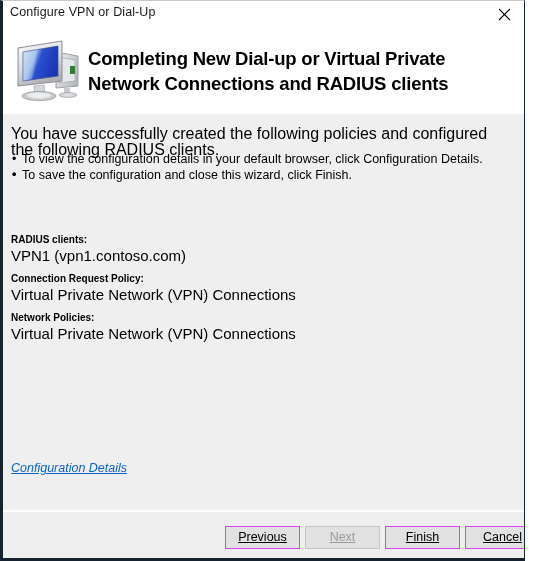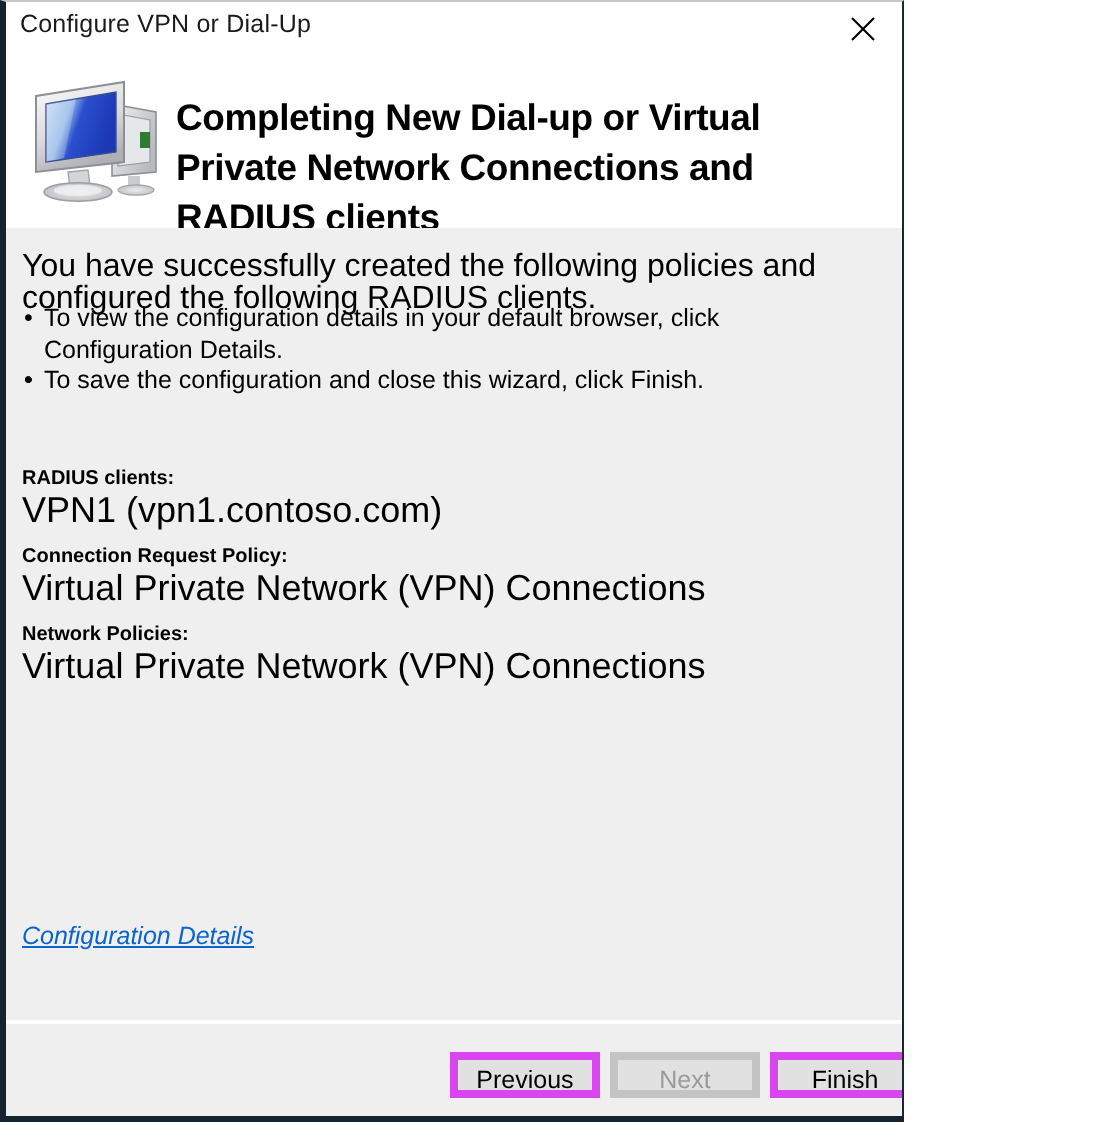--- a/index.html
+++ b/index.html
@@ -7,21 +7,21 @@
     padding: 0;
     background: #ffffff;
   }
   body {
     font-family: "Liberation Sans", sans-serif;
     -webkit-font-smoothing: none;
   }
 
   #dialog {
     position: relative;
-    width: 452px;
+    width: 525px;
     height: 561px;
     box-sizing: border-box;
     background: #fca5a5;
     border-left: 3px solid #16232e;
     border-right: 1px solid #1b2733;
     border-top: 1px solid #c8c8c8;
     border-bottom: 3px solid #16232e;
     overflow: hidden;
   }
 
@@ -133,21 +133,21 @@
     right: 16px;
   }
   .sum-group { margin-bottom: 8px; }
   .sum-head {
     font-size: 10px;
     font-weight: bold;
     color: #000000;
     line-height: 16px;
   }
   .sum-val {
-    font-size: 18px;
+    font-size: 15px;
     color: #000000;
     line-height: 15px;
   }
 
   #config-details-link {
     position: absolute;
     left: 8px;
     top: 347px;
     font-size: 12.5px;
     color: #0b63ce;
@@ -173,28 +173,29 @@
     bottom: 0;
     background: #efefef;
   }
   .wiz-button {
     position: absolute;
     top: 14px;
     width: 75px;
     height: 23px;
     box-sizing: border-box;
     background: #e1e1e1;
-    border: 4px solid #d946ef;
+    border: 1px solid #d946ef;
     font-family: "Liberation Sans", sans-serif;
     font-size: 12.5px;
     color: #000000;
     text-align: center;
     line-height: 21px;
     cursor: default;
     padding: 0;
+    text-decoration: underline;
   }
   .wiz-button.disabled {
     color: #9a9a9a;
     background: #e1e1e1;
     border-color: #c4c4c4;
   }
   #btn-previous { left: 222px; }
   #btn-next     { left: 302px; }
   #btn-finish   { left: 382px; }
   #btn-cancel   { left: 462px; }

